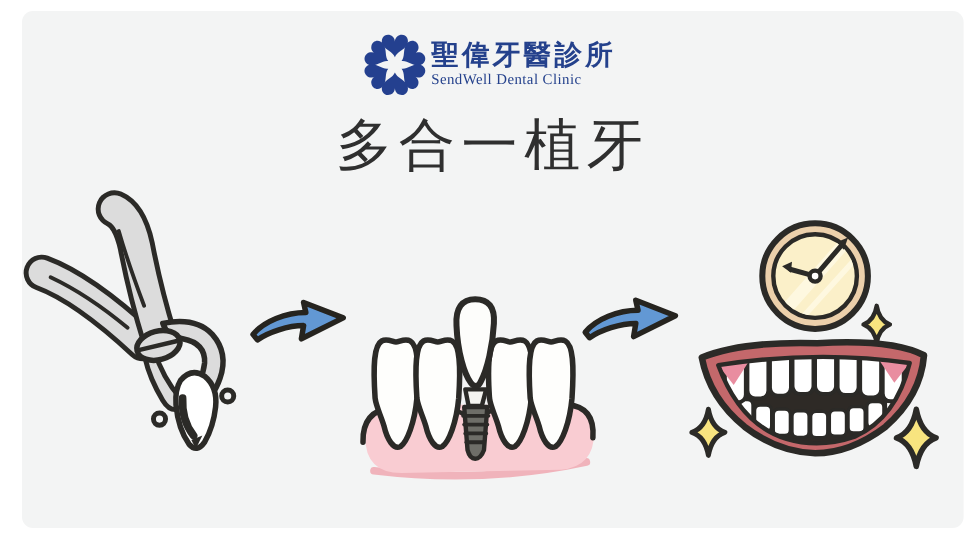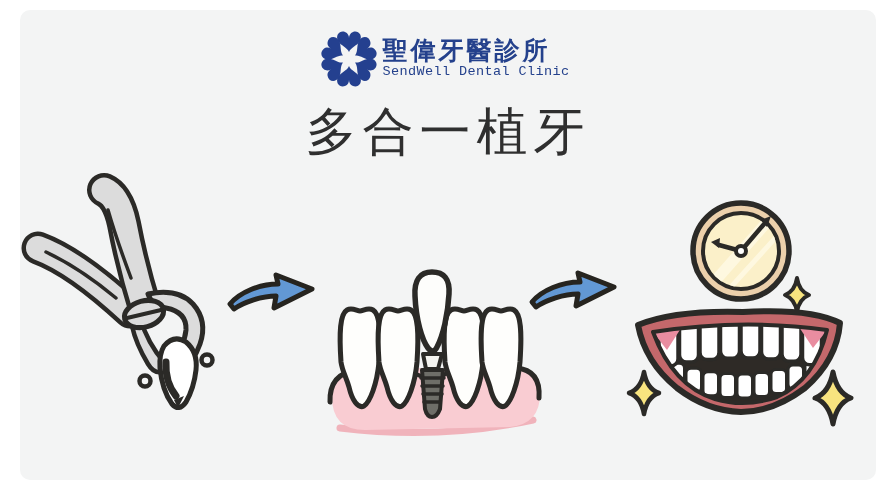--- a/index.html
+++ b/index.html
@@ -5,21 +5,21 @@
   * { margin:0; padding:0; box-sizing:border-box; }
   html,body { width:890px; height:500px; background:#ffffff; overflow:hidden;
               font-family:"Liberation Sans", sans-serif; }
   .page { position:relative; width:890px; height:500px; background:#ffffff; }
   .canvas { position:absolute; left:20px; top:10px; width:856px; height:470px;
             background:#f3f4f4; border-radius:10px; }
   .header { position:absolute; left:0; top:25px; width:100%;
             display:flex; justify-content:center; align-items:center; gap:10px; }
   .logo-text { display:flex; flex-direction:column; }
   .clinic-zh { font-size:25px; letter-spacing:3px; color:#24418c; font-weight:600; line-height:1.15; }
-  .clinic-en { font-family:Liberation Mono, monospace; font-size:13.5px; color:#24418c;
+  .clinic-en { font-family:Liberation Serif, serif; font-size:13.5px; color:#24418c;
                letter-spacing:0.4px; line-height:1.1; }
   .big-title { position:absolute; left:0; top:88px; width:100%; text-align:center;
                font-size:51px; font-weight:normal; color:#2f2f2f; letter-spacing:6px; }
   .illu { position:absolute; }
   svg { display:block; overflow:visible; }
 </style>
 </head>
 <body>
 
 <div class="page">

